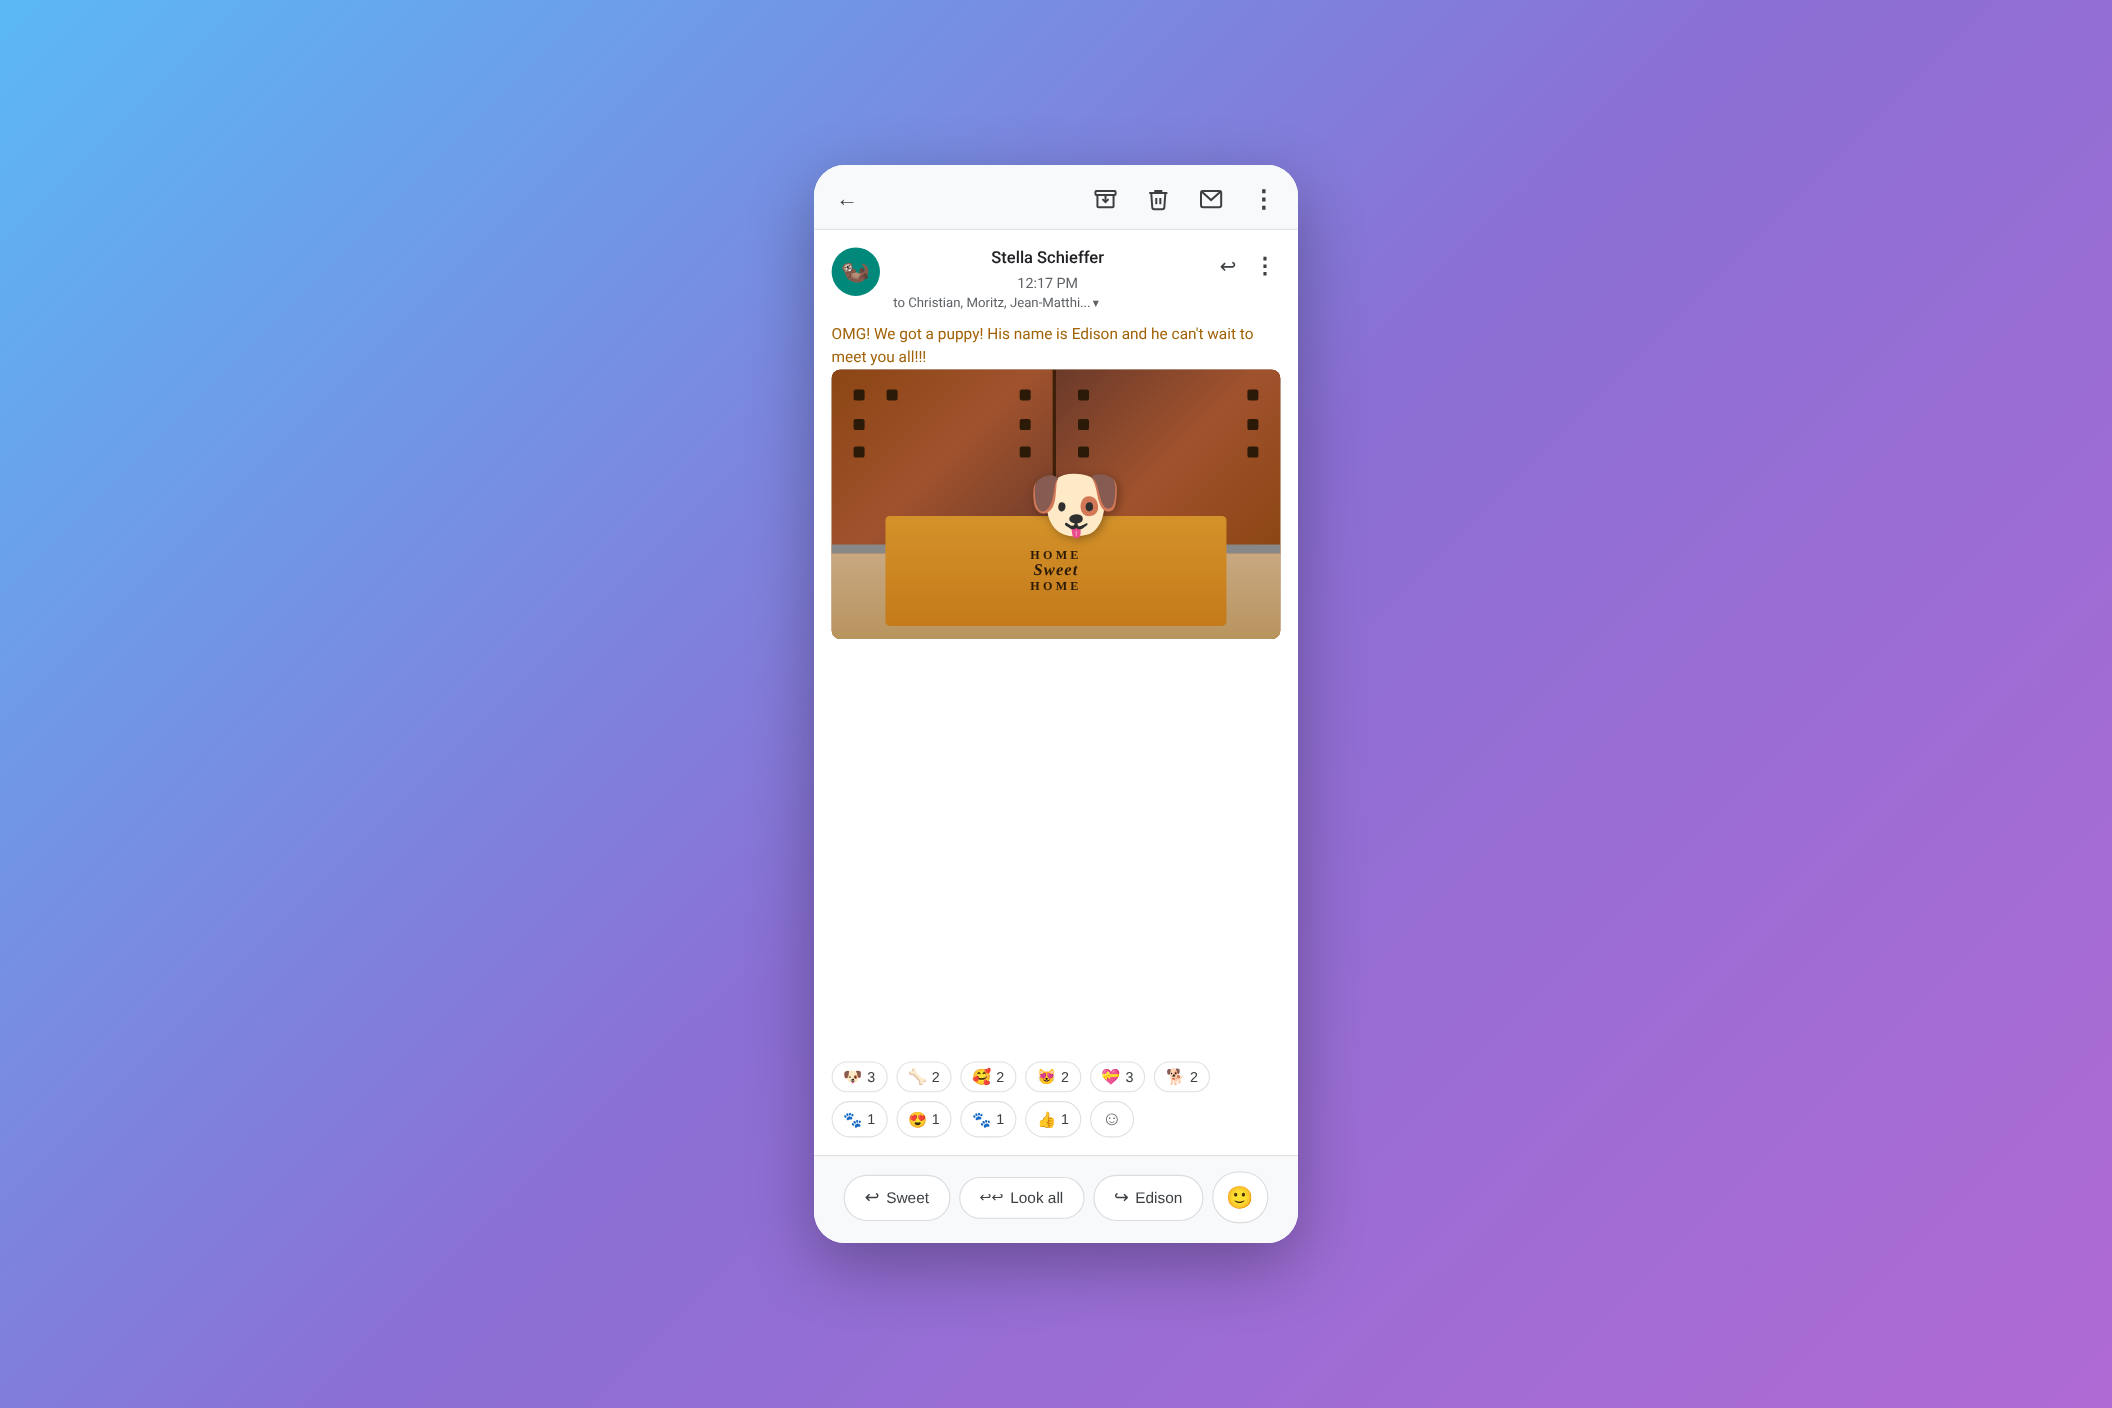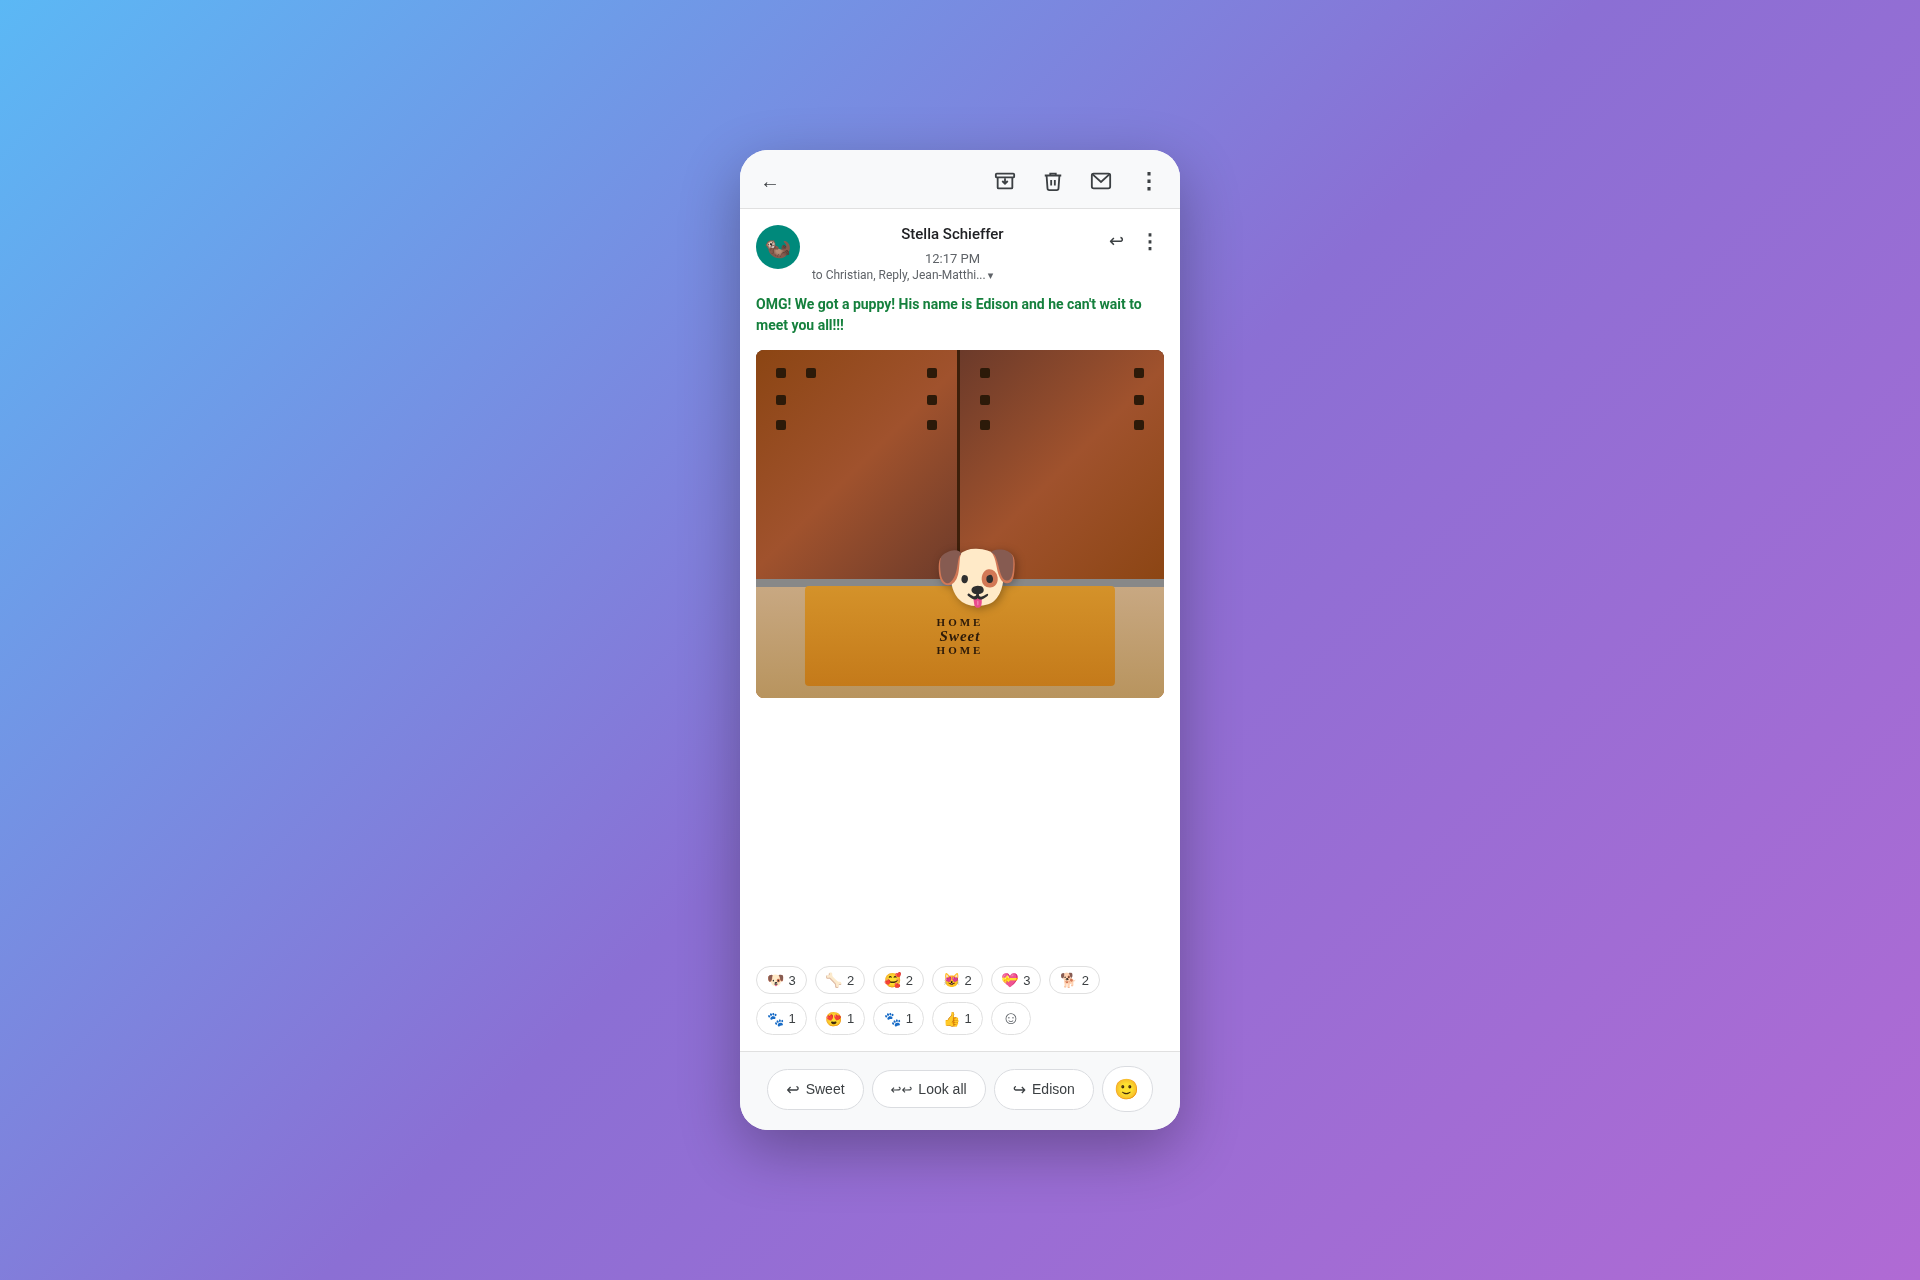--- a/index.html
+++ b/index.html
@@ -179,39 +179,37 @@
     }
 
     .sender-actions {
       display: flex;
       align-items: center;
       gap: 8px;
     }
 
     .email-text {
       font-size: 14px;
-      color: #15803d;
+      color: #a16207;
       line-height: 1.5;
-      margin-bottom: 14px;
-      font-weight: bold;
     }
 
     
     .dog-image-container {
       width: 100%;
       border-radius: 8px;
       overflow: hidden;
       margin-bottom: 16px;
       background: #8B6040;
       position: relative;
     }
 
     .dog-image-canvas {
       width: 100%;
-      height: 348px;
+      height: 245px;
       position: relative;
       overflow: hidden;
       padding-left: 22px;
     }
 
     
     .door-bg {
       position: absolute;
       top: 0; left: 0; right: 0; bottom: 0;
       background: linear-gradient(180deg, #6B3A2A 0%, #8B4513 30%, #D2691E 60%, #CD853F 100%);
@@ -440,21 +438,21 @@
     <div class="sender-row">
       <div class="avatar">
         <span>🦦</span>
       </div>
       <div class="sender-info">
         <div class="sender-name-row">
           <span class="sender-name">Stella Schieffer</span>
           <span class="sender-time">12:17 PM</span>
         </div>
         <div class="sender-to">
-          <span>to Christian, Reply, Jean-Matthi...</span>
+          <span>to Christian, Moritz, Jean-Matthi...</span>
           <span class="sender-to-chevron">▾</span>
         </div>
       </div>
       <div class="sender-actions">
         <button class="icon-btn">
           <span style="font-size:18px; color:#3c4043;">↩</span>
         </button>
         <button class="icon-btn">
           <span style="font-size:20px; font-weight:bold; color:#3c4043;">⋮</span>
         </button>

